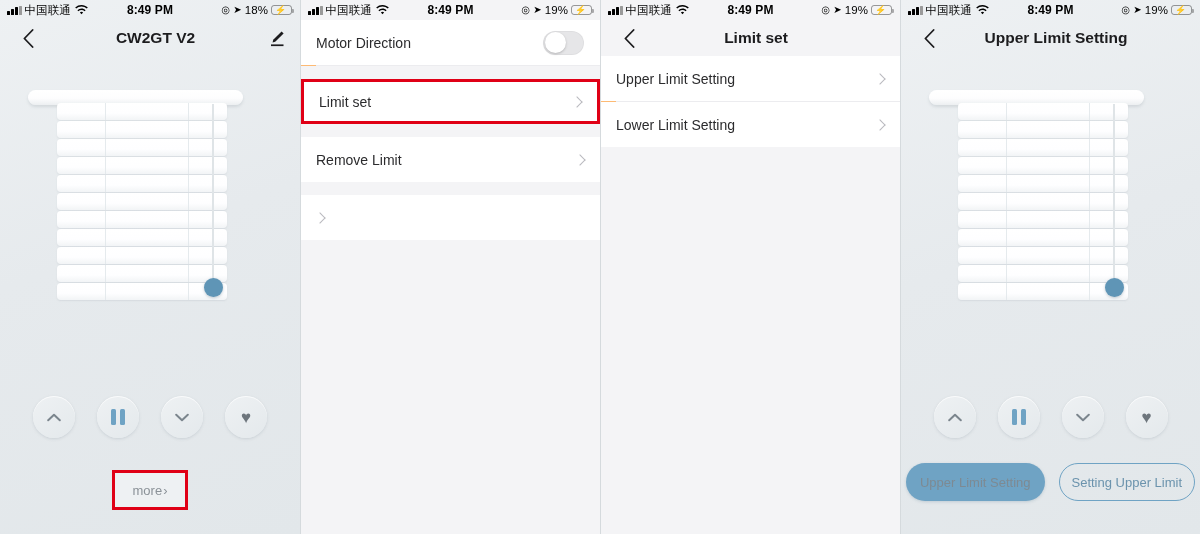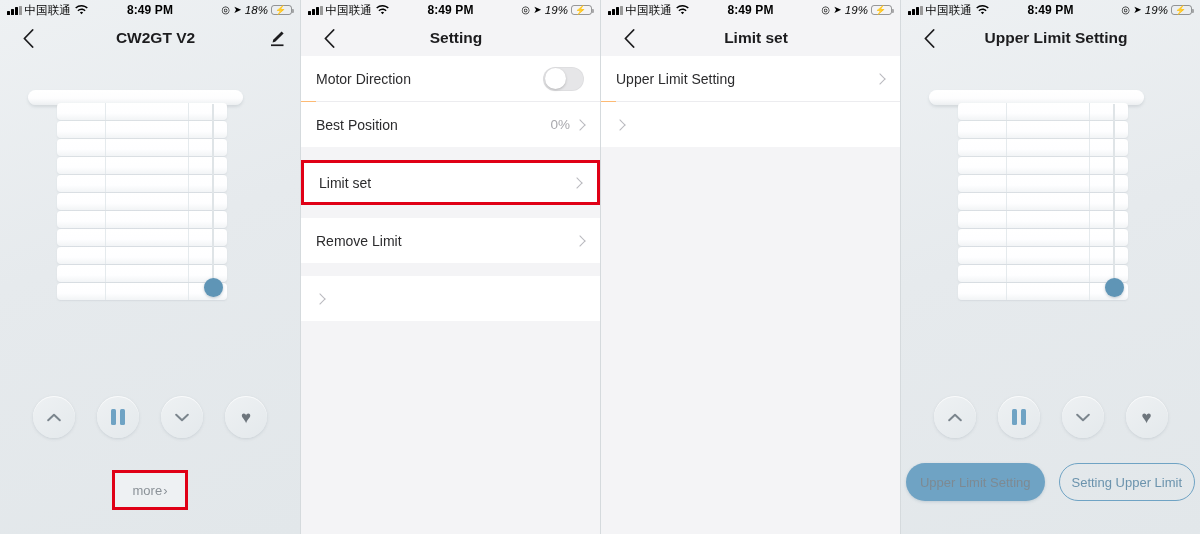--- a/index.html
+++ b/index.html
@@ -32,21 +32,21 @@
   .bars i:nth-child(4){ height: 9px; background: #9a9a9a; }
   .carrier { font-size: 11.5px; font-weight: 500; }
   .wifi { width: 13px; height: 10px; position: relative; margin-left: 1px; }
   .wifi svg { display: block; }
   .sb-time {
     position: absolute; left: 0; right: 0; text-align: center;
     font-size: 12px; font-weight: 600; pointer-events: none;
   }
   .sb-right { margin-left: auto; display: flex; align-items: center; gap: 3px; }
   .loc-icon { font-size: 10px; line-height: 1; }
-  .batt-pct { font-size: 11.5px; font-weight: 500; font-style: italic; }
+  .batt-pct { font-size: 11.5px; font-weight: 500; }
   .battery {
     width: 21px; height: 10.5px; border: 1px solid rgba(0,0,0,.38);
     border-radius: 3px; position: relative; padding: 1px;
   }
   .battery:after {
     content: ""; position: absolute; right: -3px; top: 3px;
     width: 1.6px; height: 4px; background: rgba(0,0,0,.3); border-radius: 0 1px 1px 0;
   }
   .battery .fill {
     height: 100%; background: #f6c90e; border-radius: 1.5px;
@@ -315,44 +315,29 @@
       <div class="sb-right">
         <span class="loc-icon">◎</span>
         <span class="loc-icon">➤</span>
         <span class="batt-pct">19%</span>
         <span class="battery">
           <span class="fill" style="width:45%"></span><span class="bolt">⚡</span>
         </span>
       </div>
     </div>
 
-    <div class="navbar">
-      <div class="back-btn">
-        <svg width="11" height="19" viewBox="0 0 11 19">
-            <path d="M9.6 1L1.4 9.5l8.2 8.5" stroke="#1c1c1e" stroke-width="1.8" fill="none" stroke-linecap="round" stroke-linejoin="round"></path>
-          </svg>
-      </div>
-      <div class="nav-title">Setting</div>
-    </div>
 
     <div class="list-group">
       <div class="row">
         <span class="row-label">Motor Direction</span>
         <span class="toggle">
             <span class="knob"></span>
           </span>
       </div>
       <div class="sep-line"></div>
-      <div class="row">
-        <span class="row-label">Best Position</span>
-        <span class="row-right">
-          <span class="row-value">0%</span>
-          <span class="chev"></span>
-        </span>
-      </div>
     </div>
 
     <div class="gap"></div>
 
     <div class="highlight-row">
       <div class="row">
         <span class="row-label">Limit set</span>
         <span class="chev"></span>
       </div>
     </div>
@@ -411,20 +396,21 @@
       <div class="nav-title">Limit set</div>
     </div>
 
     <div class="list-group">
       <div class="row">
         <span class="row-label">Upper Limit Setting</span>
         <span class="chev"></span>
       </div>
       <div class="sep-line"></div>
       <div class="row">
+        <span class="row-label">Lower Limit Setting</span>
         <span class="chev"></span>
       </div>
     </div>
   </div>
 
   <div class="panel dev-bg">
     <div class="statusbar">
       <div class="sb-left">
         <span class="bars">
             <i></i>

